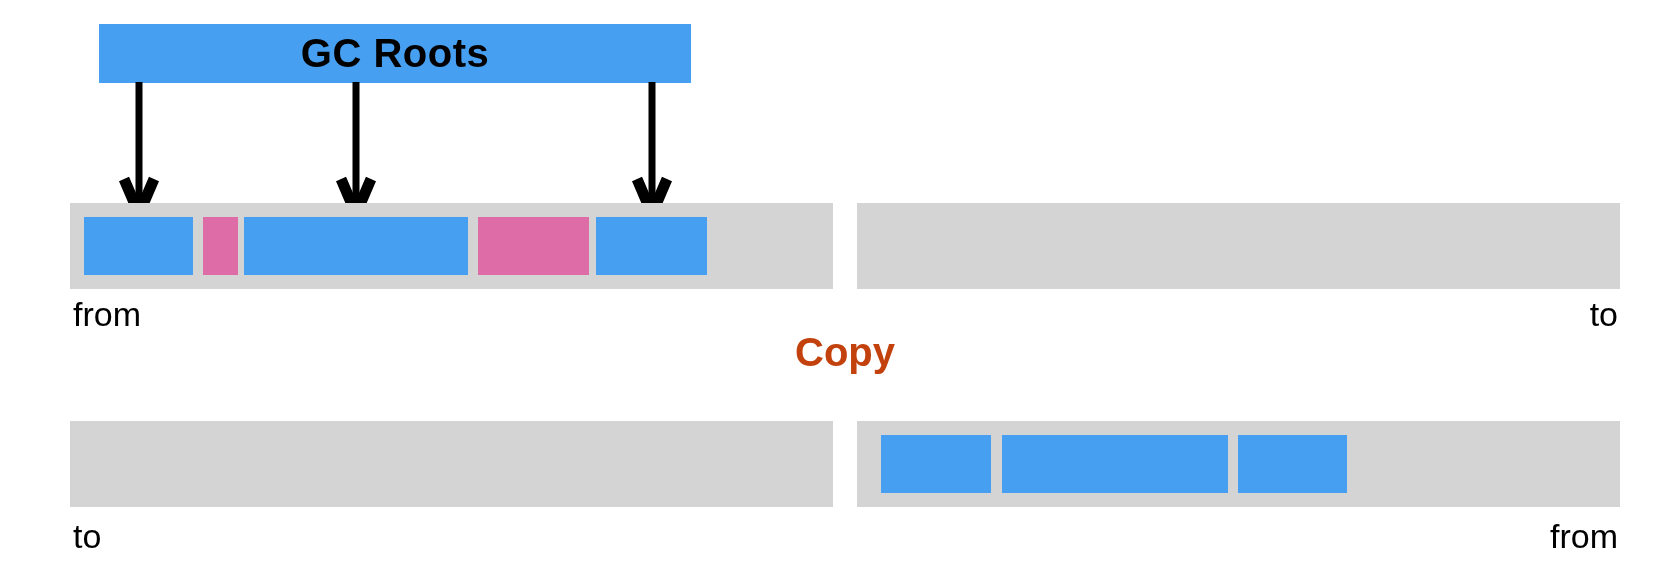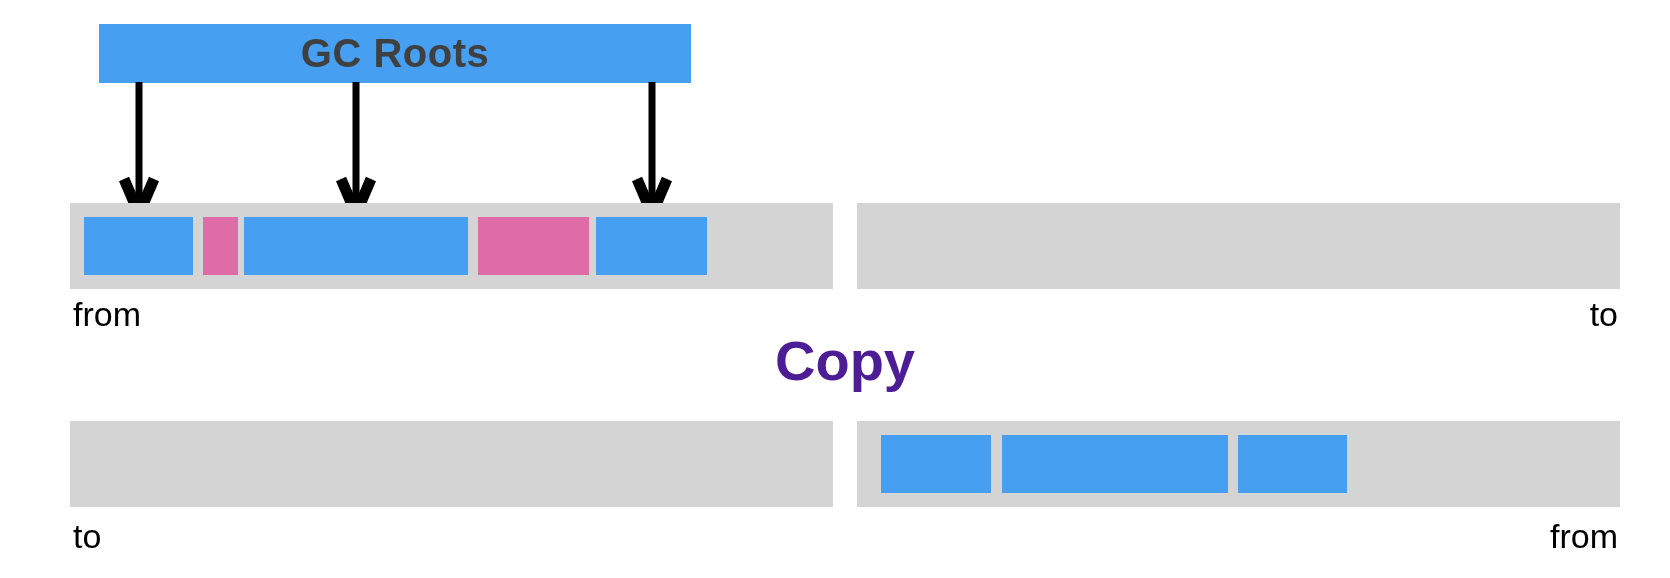--- a/index.html
+++ b/index.html
@@ -20,21 +20,21 @@
     left: 99px;
     top: 24px;
     width: 592px;
     height: 59px;
     background: #479FF1;
     display: flex;
     align-items: center;
     justify-content: center;
   }
   .gc-roots span {
-    color: #404040;
+    color: #000000;
     font-size: 40px;
     font-weight: bold;
     letter-spacing: 0.5px;
   }
   .heap-bar {
     position: absolute;
     width: 763px;
     height: 86px;
     background: #D4D4D4;
   }
@@ -48,23 +48,23 @@
     font-size: 34px;
     color: #000000;
     line-height: 1.1;
     white-space: nowrap;
   }
   .copy-label {
     position: absolute;
     left: 845px;
     top: 330px;
     transform: translateX(-50%);
-    font-size: 56px;
+    font-size: 40px;
     font-weight: bold;
-    color: #4c1d95;
+    color: #c2410c;
     line-height: 1.1;
   }
   .root-arrow {
     position: absolute;
     top: 82px;
     width: 40px;
     height: 140px;
   }
 </style>
 </head>

